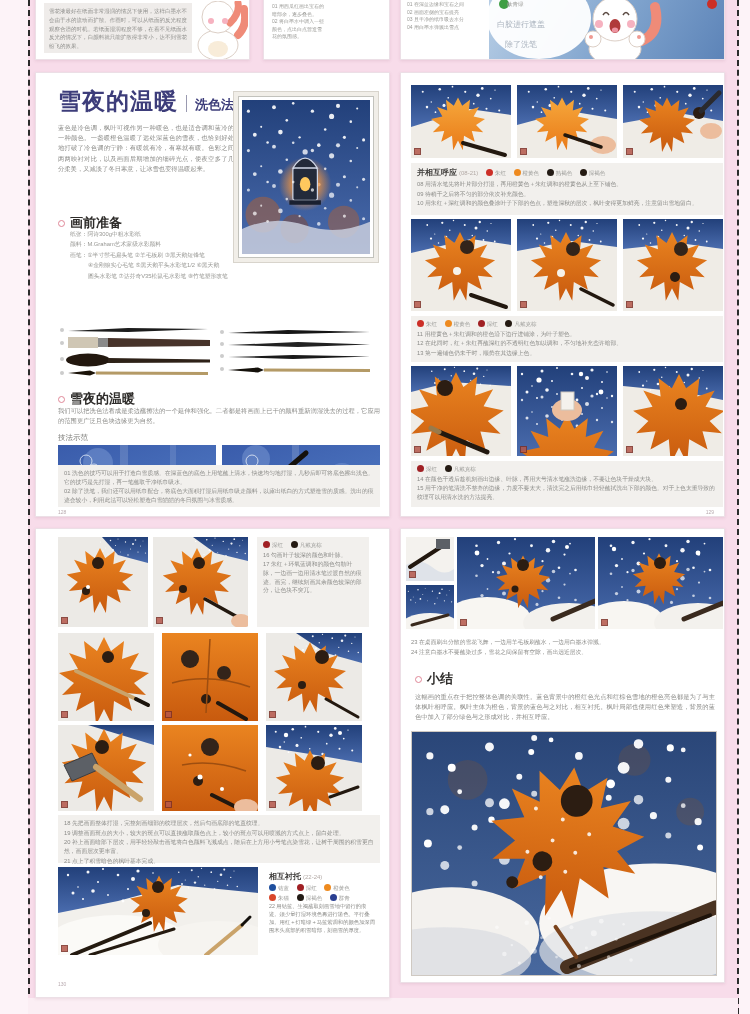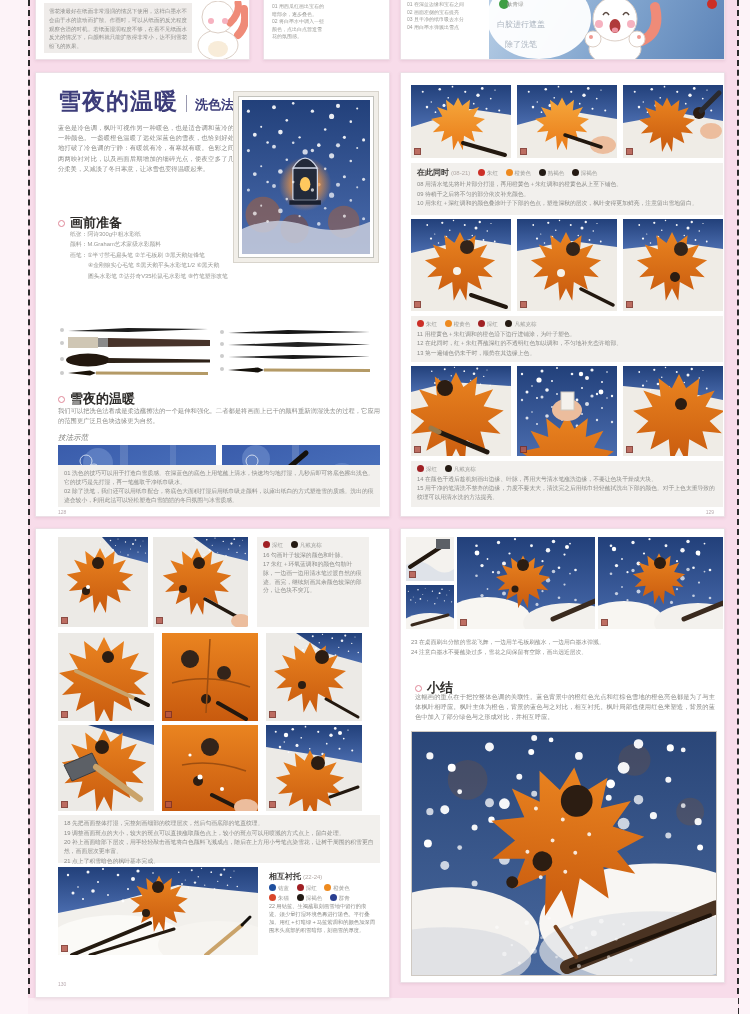--- a/index.html
+++ b/index.html
@@ -222,21 +222,21 @@
         <path d="M170 34 L235 32 L312 33.5 L235 36 Z" fill="#1a1a1a"></path>
         <path d="M170 47 L200 44.5 L206 47 L200 49.5 Z" fill="#14100a"></path>
         <path d="M206 45.5 L312 46 L312 49 L206 48.5 Z" fill="#b49a66"></path>
       </svg>
     </div>
 
     <div class="abs" style="left:22px;top:316px;">
       <span class="ring"></span><span class="hdr">雪夜的温暖</span>
     </div>
     <div class="abs body-txt" style="left:22px;top:333px;width:322px;height:22px;overflow:hidden;">我们可以把洗色法看成是柔边蘸擦法的一个延伸和强化。二者都是将画面上已干的颜料重新润湿洗去的过程，它应用的范围更广泛且色块边缘更为自然。</div>
-    <div class="abs lbl" style="left:22px;top:360px;font-style:italic;">技法示范</div>
+    <div class="abs lbl" style="left:22px;top:360px;">技法示范</div>
 
     <div class="tile" style="left:22px;top:372px;width:158px;height:60px;">
       <svg viewBox="0 0 158 60" preserveAspectRatio="none">
         <rect width="158" height="60" fill="url(#dg)"></rect>
         <circle cx="40" cy="18" r="15" fill="#7b9ad4" opacity=".5"></circle>
           <circle cx="95" cy="40" r="18" fill="#7b9ad4" opacity=".45"></circle>
         <rect x="62" y="0" width="8" height="60" fill="#fff" opacity=".15"></rect>
           <rect x="112" y="0" width="6" height="60" fill="#fff" opacity=".12"></rect>
         <g stroke="#dfe8f5" fill="none" stroke-width="1" opacity=".85">
           <circle cx="28" cy="16" r="6"></circle>
@@ -304,21 +304,21 @@
         <use href="#maple" x="10" y="10" width="68" height="62" fill="url(#lg2)"></use>
         <circle cx="76" cy="28" r="6" fill="#2c1d12"></circle>
         <path d="M78 26 L96 8" stroke="#2a2a2e" stroke-width="5" stroke-linecap="round"></path>
         <ellipse cx="88" cy="46" rx="11" ry="8" fill="#ecbd9d"></ellipse>
       </svg>
       <span class="tag"></span>
     </div>
 
     <div class="cap" style="left:10px;top:90px;width:312px;height:52px;">
       <div class="ln">
-        <span class="sec-h">在此同时</span><span class="sec-r">(08-21)</span>
+        <span class="sec-h">并相互呼应</span><span class="sec-r">(08-21)</span>
         <span class="d c-red"></span><span class="dl">朱红</span>
         <span class="d c-org"></span><span class="dl">橙黄色</span>
         <span class="d c-blk"></span><span class="dl">熟褐色</span>
         <span class="d c-vdb"></span><span class="dl">深褐色</span>
       </div>
       <div class="ln">08 用清水笔先将叶片部分打湿，再用橙黄色＋朱红调和的橙黄色从上至下铺色。</div>
       <div class="ln">09 待稍干之后将不匀的部分依次补充颜色。</div>
       <div class="ln">10 用朱红＋深红调和的颜色叠涂叶子下部的色点，塑造深秋的层次，枫叶变得更加鲜亮，注意留出雪地留白。</div>
     </div>
 
@@ -621,21 +621,21 @@
         <circle cx="62" cy="26" r="6" fill="#2c1d12"></circle>
         <path d="M86 82 L125 66" stroke="#3a2a1e" stroke-width="5" stroke-linecap="round"></path>
       </svg>
       <span class="tag"></span>
     </div>
     <div class="cap" style="left:10px;top:105px;width:310px;height:24px;background:#fff;padding-left:0;">
       <div class="ln">23 在桌面刷出分散的雪花飞舞，一边用羊毛板刷蘸水，一边用白墨水弹溅。</div>
       <div class="ln">24 注意白墨水不要蘸染过多，雪花之间保留有空隙，画出远近层次。</div>
     </div>
 
-    <div class="abs" style="left:14px;top:149px;">
+    <div class="abs" style="left:14px;top:140px;">
       <span class="ring"></span><span class="hdr">小结</span>
     </div>
     <div class="abs body-txt" style="left:14px;top:163px;width:300px;height:34px;overflow:hidden;">这幅画的重点在于把控整体色调的关联性。蓝色背景中的橙红色光点和红棕色雪地的橙色亮色都是为了与主体枫叶相呼应。枫叶主体为橙色，背景的蓝色与之对比，相互衬托。枫叶局部也使用红色来塑造，背景的蓝色中加入了部分绿色与之形成对比，并相互呼应。</div>
 
     <div class="tile" style="left:10px;top:202px;width:306px;height:245px;border:1px solid #cfc9c2;">
       <svg viewBox="0 0 153 122" preserveAspectRatio="none">
         <rect width="153" height="122" fill="url(#sg2)"></rect>
         <circle cx="28" cy="24" r="10" fill="#7a5436" opacity=".3"></circle>
         <circle cx="112" cy="14" r="8" fill="#7a5436" opacity=".3"></circle>
         <circle cx="84" cy="52" r="12" fill="#6b4a33" opacity=".25"></circle>

